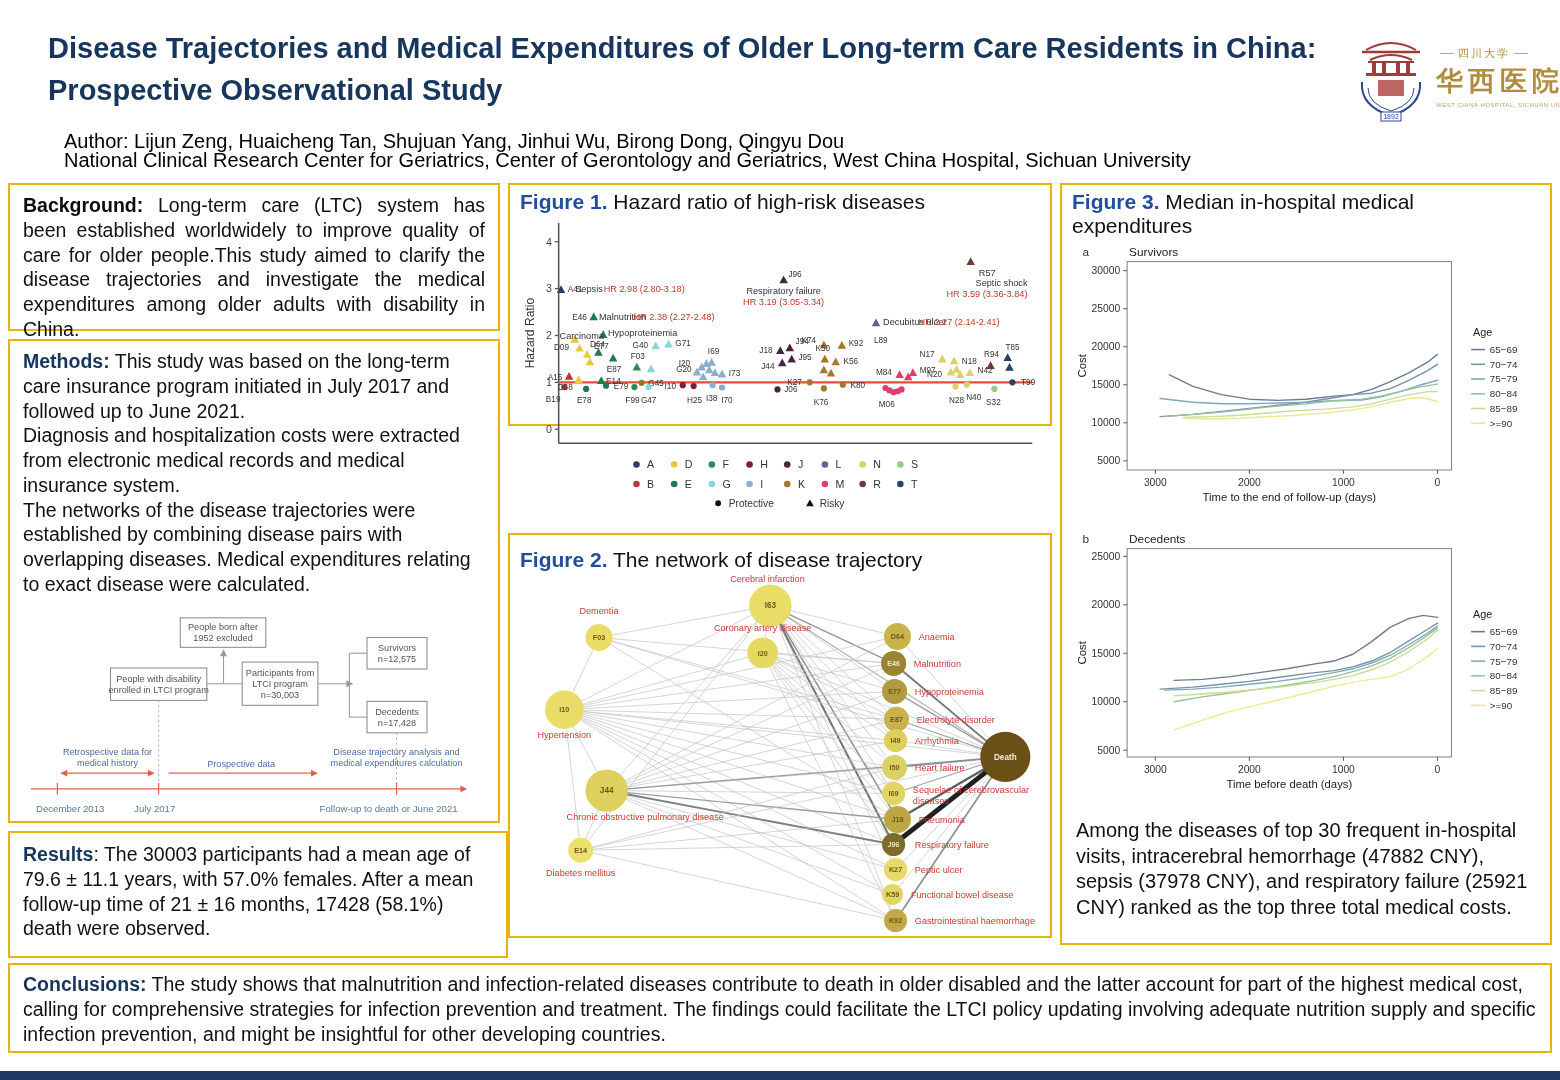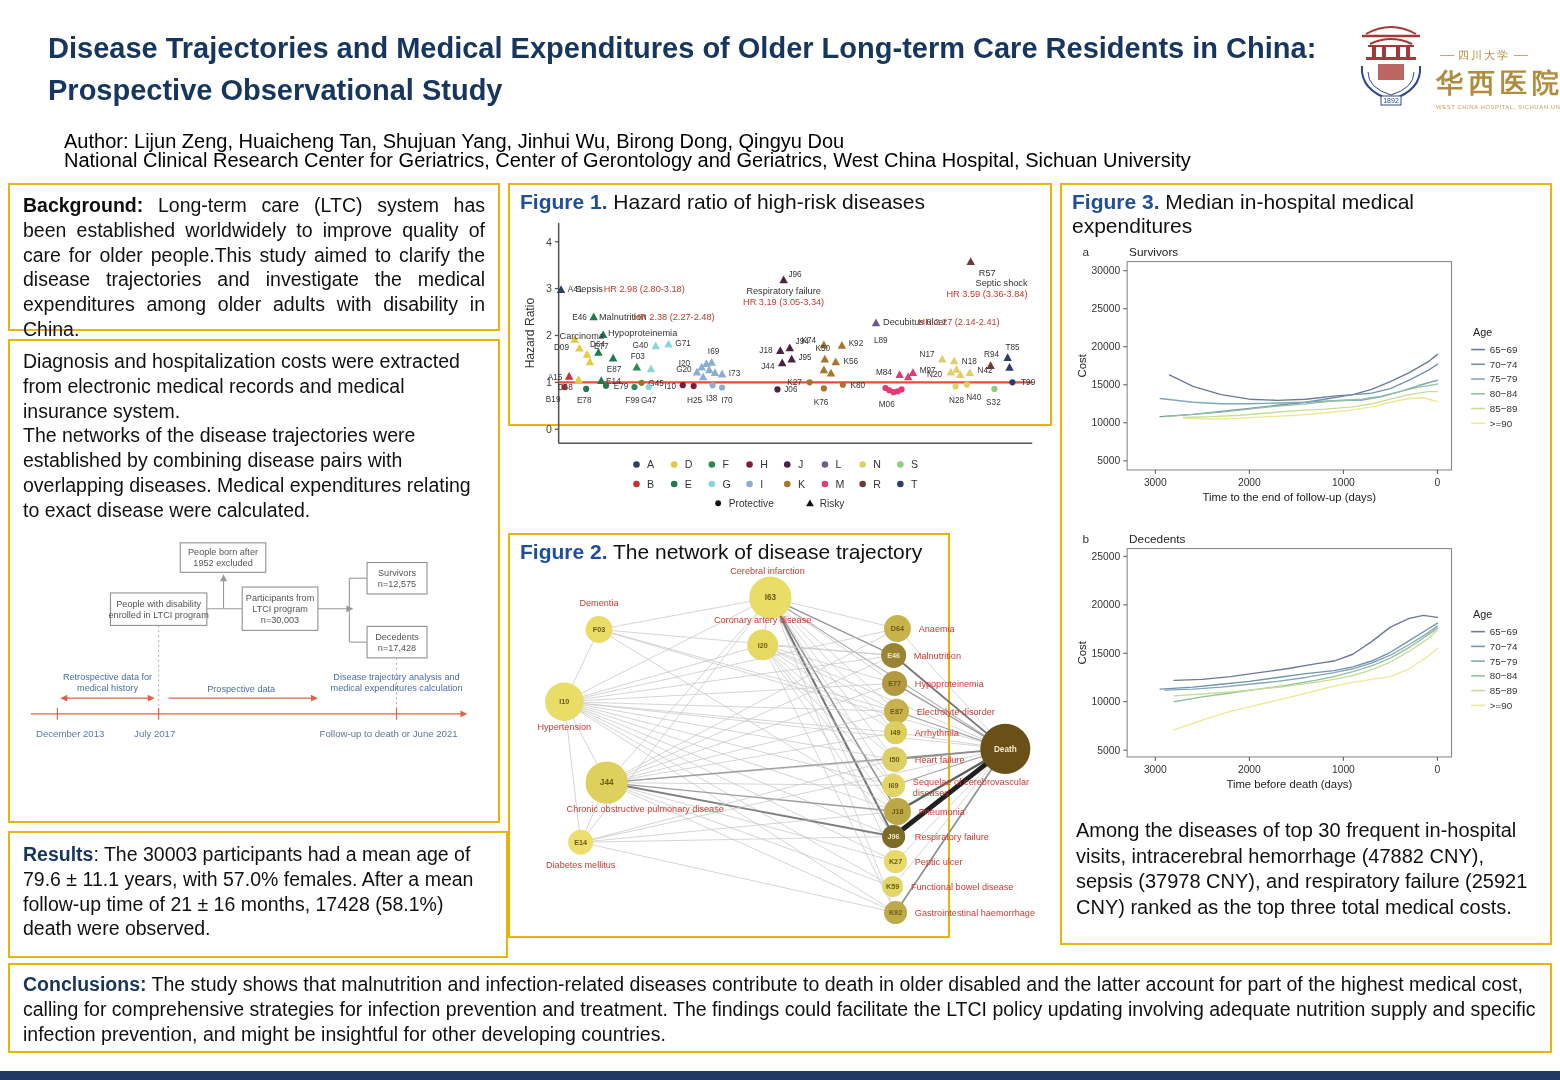--- a/index.html
+++ b/index.html
@@ -4,34 +4,34 @@
 <style>
   html,body{margin:0;padding:0;}
   body{width:1560px;height:1080px;position:relative;background:#fdfdfd;
        font-family:"Liberation Sans", sans-serif;color:#111;overflow:hidden;}
   .poster{position:absolute;inset:0;background:#fff;outline:1px solid #d8d8d8;}
   
   .title-line{position:absolute;left:48px;font-size:29px;font-weight:bold;color:#17365d;white-space:nowrap;}
   #title1{top:32px;} #title2{top:74px;}
   .authors{position:absolute;left:64px;top:118px;font-size:20px;color:#000;white-space:nowrap;margin-top:12px;}
   .affil{position:absolute;left:64px;top:149px;font-size:20px;color:#000;white-space:nowrap;}
-  .logo{position:absolute;left:1352px;top:14px;width:200px;height:96px;display:flex;align-items:flex-end;}
+  .logo{position:absolute;left:1352px;top:30px;width:200px;height:96px;display:flex;align-items:flex-start;}
   .crest{width:78px;height:96px;flex:0 0 auto;}
   .logo-text{margin-left:6px;padding-top:16px;color:#b08d3e;}
   .logo-univ{display:flex;align-items:center;font-size:11px;letter-spacing:2px;color:#b08d3e;white-space:nowrap;}
   .logo-univ .dash{display:inline-block;width:14px;height:0;border-top:1px solid #c5a96a;margin:0 4px;}
   .logo-hosp{font-family:"Liberation Serif", serif;font-size:27px;font-weight:bold;letter-spacing:5px;margin-top:2px;white-space:nowrap;}
   .logo-sub{font-size:6px;letter-spacing:.5px;margin-top:3px;color:#c0a060;white-space:nowrap;}
   
   .panel{position:absolute;background:#fff;border:2px solid #eab308;box-sizing:border-box;}
   #bg-box{left:8px;top:183px;width:492px;height:148px;padding:8px 13px;}
   #methods-box{left:8px;top:339px;width:492px;height:484px;padding:8px 13px;}
   #results-box{left:8px;top:831px;width:500px;height:127px;padding:9px 13px;}
   #fig1-box{left:508px;top:183px;width:544px;height:243px;padding:5px 10px;}
-  #fig2-box{left:508px;top:533px;width:442px;height:405px;padding:5px 10px;}
+  #fig2-box{left:508px;top:533px;width:544px;height:405px;padding:13px 10px;}
   #fig3-box{left:1060px;top:183px;width:492px;height:762px;padding:5px 10px;}
   #conclusions-box{left:8px;top:963px;width:1544px;height:90px;padding:7px 13px;}
   .body-text{font-size:19.5px;line-height:1.27;}
   .just{text-align:justify;}
   .lbl-black{font-weight:bold;color:#0d0d0d;}
   .lbl-blue{font-weight:bold;color:#17365d;}
   .m0{margin:0;}
   .figtitle{font-size:21px;color:#111;}
   .figtitle .flabel{font-weight:bold;color:#1f4e9c;}
   .summary{font-size:20px;line-height:1.28;margin:6px 4px 0 4px;}
@@ -82,20 +82,21 @@
       <div class="logo-hosp">华西医院</div>
       <div class="logo-sub">WEST CHINA HOSPITAL, SICHUAN UNIVERSITY</div>
     </div>
   </div>
 
   <div class="panel" id="bg-box">
     <p class="body-text just m0"><span class="lbl-black">Background:</span> <span>Long-term care (LTC) system has been established worldwidely to improve quality of care for older people.This study aimed to clarify the disease trajectories and investigate the medical expenditures among older adults with disability in China.</span></p>
   </div>
 
   <div class="panel" id="methods-box">
+    <p class="body-text m0"><span class="lbl-blue">Methods:</span> <span>This study was based on the long-term care insurance program initiated in July 2017 and followed up to June 2021.</span></p>
     <p class="body-text m0">Diagnosis and hospitalization costs were extracted from electronic medical records and medical insurance system.</p>
     <p class="body-text m0">The networks of the disease trajectories were established by combining disease pairs with overlapping diseases. Medical expenditures relating to exact disease were calculated.</p>
     <div class="flowchart-wrap">
       <svg id="flowchart" width="462" height="226" viewBox="0 0 470 228">
           <rect x="160" y="6" width="87" height="30" fill="#fff" stroke="#8f8f8f" stroke-width="1.1"></rect>
           <text x="203.5" y="18.7" font-size="9.3" fill="#555" text-anchor="middle" font-family="&quot;Liberation Sans&quot;, sans-serif">People born after</text>
           <text x="203.5" y="29.7" font-size="9.3" fill="#555" text-anchor="middle" font-family="&quot;Liberation Sans&quot;, sans-serif">1952 excluded</text>
           <rect x="89" y="57" width="98" height="33" fill="#fff" stroke="#8f8f8f" stroke-width="1.1"></rect>
           <text x="138" y="71.2" font-size="9.3" fill="#555" text-anchor="middle" font-family="&quot;Liberation Sans&quot;, sans-serif">People with disability</text>
           <text x="138" y="82.2" font-size="9.3" fill="#555" text-anchor="middle" font-family="&quot;Liberation Sans&quot;, sans-serif">enrolled in LTCI program</text>

